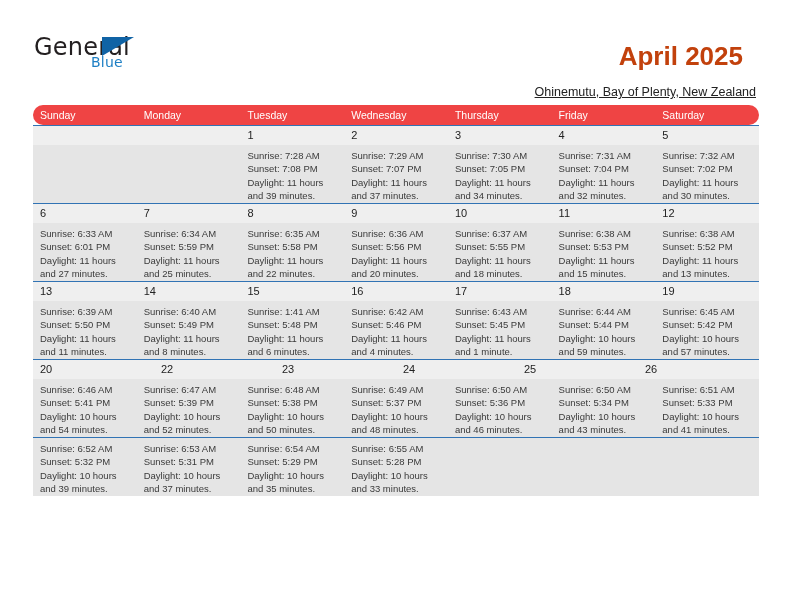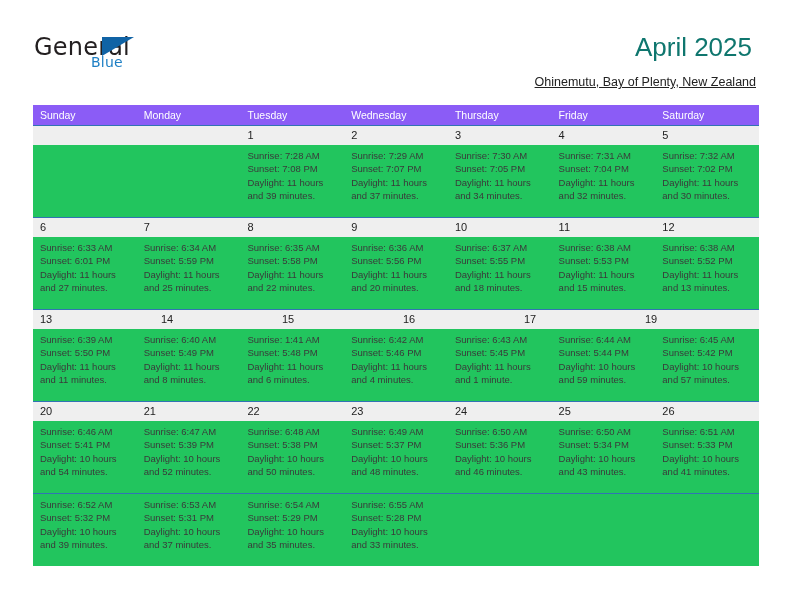--- a/index.html
+++ b/index.html
@@ -62,44 +62,45 @@
     font-family: "DejaVu Sans", sans-serif;
   }
   .title-block {
     position: absolute;
     right: 36px;
     top: 28px;
     text-align: right;
   }
   .cal-title {
     font-size: 26px;
-    color: #0f766e;
+    color: #c2410c;
     line-height: 30px;
-    font-weight: normal;
-    margin: 4px;
+    font-weight: bold;
+    margin: 13px;
   }
   .cal-subtitle {
     font-size: 12.5px;
     color: #222222;
     line-height: 16px;
     margin: 12px 0 0 0;
     font-weight: normal;
     text-decoration: underline;
   }
 
   
   .calendar {
     position: absolute;
     left: 33px;
     top: 105px;
     width: 726px;
   }
   .weekday-row {
     display: flex;
-    background: #8b5cf6;
+    background: #ef4444;
+    border-radius: 10px;
   }
   .weekday {
     flex: 1 1 0;
     box-sizing: border-box;
     color: #ffffff;
     font-size: 10.5px;
     line-height: 18px;
     padding: 1px 0 1px 7px;
     white-space: nowrap;
   }
@@ -117,22 +118,22 @@
   .date-cell {
     flex: 1 1 0;
     box-sizing: border-box;
     font-size: 11px;
     line-height: 17px;
     padding: 1px 0 1px 7px;
     color: #222222;
   }
   .week-body {
     display: flex;
-    background: #22c55e;
-    height: 72px;
+    background: #e5e5e5;
+    height: 58px;
   }
   .info-cell {
     flex: 1 1 0;
     box-sizing: border-box;
     padding: 4px 4px 0 7px;
     font-size: 9.5px;
     line-height: 13.3px;
     color: #3a3a3a;
   }
   .info-line {
@@ -284,20 +285,21 @@
       </div>
     </div>
 
     <div class="week">
       <div class="week-dates">
         <div class="date-cell">13</div>
         <div class="date-cell">14</div>
         <div class="date-cell">15</div>
         <div class="date-cell">16</div>
         <div class="date-cell">17</div>
+        <div class="date-cell">18</div>
         <div class="date-cell">19</div>
       </div>
       <div class="week-body">
         <div class="info-cell">
           <span class="info-line">Sunrise: 6:39 AM</span>
           <span class="info-line">Sunset: 5:50 PM</span>
           <span class="info-line">Daylight: 11 hours</span>
           <span class="info-line">and 11 minutes.</span>
         </div>
         <div class="info-cell">
@@ -335,21 +337,20 @@
           <span class="info-line">Sunset: 5:42 PM</span>
           <span class="info-line">Daylight: 10 hours</span>
           <span class="info-line">and 57 minutes.</span>
         </div>
       </div>
     </div>
 
     <div class="week">
       <div class="week-dates">
         <div class="date-cell">20</div>
-        <div class="date-cell">21</div>
         <div class="date-cell">22</div>
         <div class="date-cell">23</div>
         <div class="date-cell">24</div>
         <div class="date-cell">25</div>
         <div class="date-cell">26</div>
       </div>
       <div class="week-body">
         <div class="info-cell">
           <span class="info-line">Sunrise: 6:46 AM</span>
           <span class="info-line">Sunset: 5:41 PM</span>

